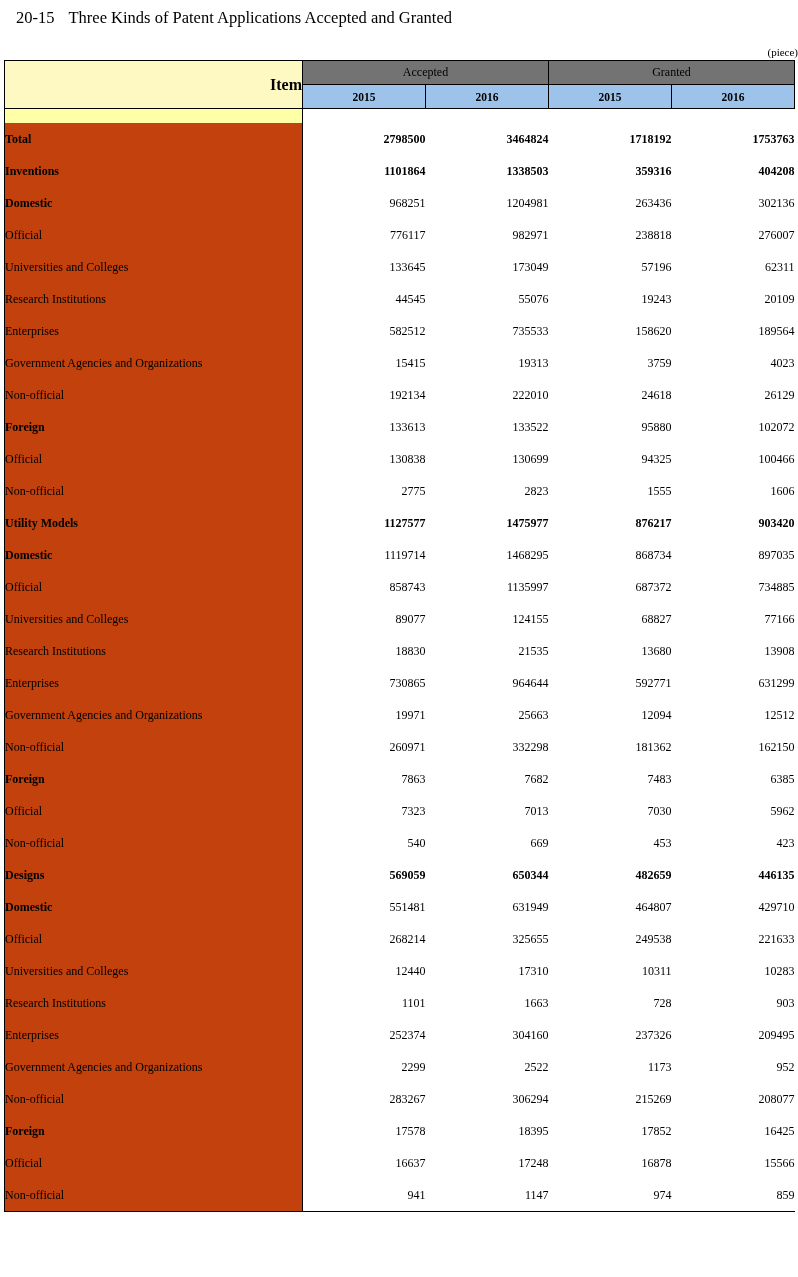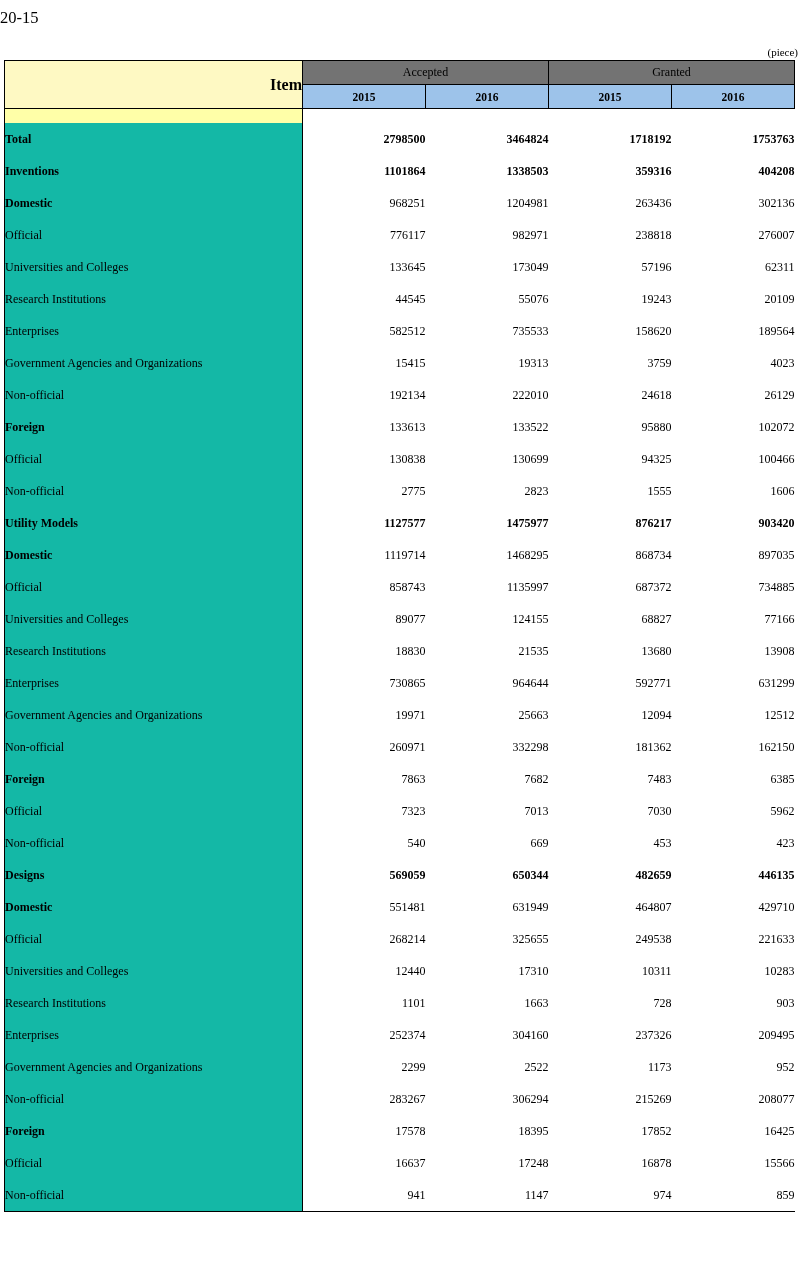--- a/index.html
+++ b/index.html
@@ -16,21 +16,21 @@
   }
   .page {
     width: 798px;
     height: 1277px;
     position: relative;
     box-sizing: border-box;
   }
   .title-row {
     display: flex;
     align-items: baseline;
-    padding: 8px 0 0 0;
+    padding: 8px 0 0 16px;
     font-size: 16.5px;
   }
   .title-num {
     font-family: "Liberation Serif", serif;
     margin-right: 14px;
   }
   .title-text {
     font-family: "Liberation Serif", serif;
   }
   .unit-row {
@@ -72,21 +72,21 @@
   .hdr-year {
     background: #9dc3ea;
     border: 1px solid #000000;
     text-align: center;
     font-size: 11.5px;
     font-family: "Liberation Serif", serif;
     height: 23px;
   }
   
   .itemcell {
-    background: #14b8a6;
+    background: #c2410c;
     border-left: 1px solid #000000;
     border-right: 1px solid #000000;
     font-size: 12px;
     height: 32px;
     vertical-align: middle;
     font-family: "Liberation Serif", serif;
   }
   .valcell {
     text-align: right;
     font-size: 12px;
@@ -112,20 +112,21 @@
   }
   .spacer-row .itemcell { background: #ffffa8; }
 </style>
 </head>
 <body>
 
 <div class="page">
 
   <div class="title-row">
     <span class="title-num">20-15</span>
+    <span class="title-text">Three Kinds of Patent Applications Accepted and Granted</span>
   </div>
 
   <div class="unit-row">(piece)</div>
 
   <table class="main">
     <colgroup>
       <col style="width:298px">
       <col style="width:123px">
       <col style="width:123px">
       <col style="width:123px">

